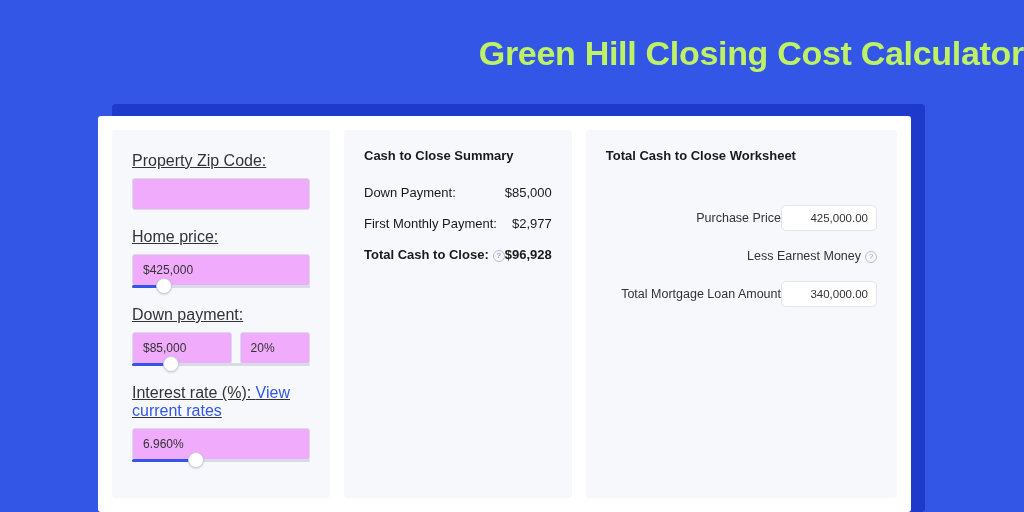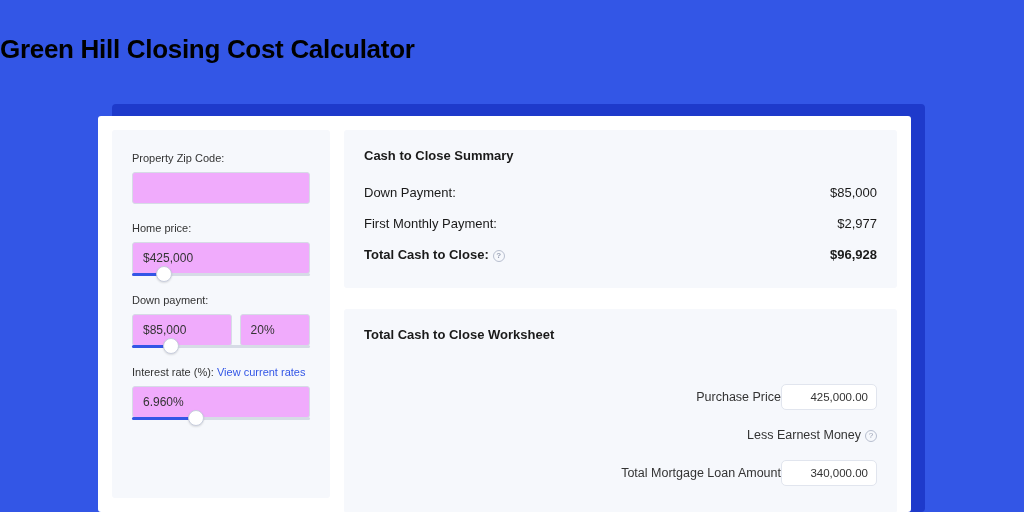--- a/index.html
+++ b/index.html
@@ -3,23 +3,23 @@
 <meta charset="utf-8">
 <style>
   * { box-sizing: border-box; margin: 0; padding: 0; }
   html, body { width: 1024px; height: 512px; overflow: hidden; }
   body {
     background: #3356e6;
     font-family: -apple-system, BlinkMacSystemFont, "Segoe UI", Arial, sans-serif;
     color: #1a1a1a;
   }
   .page-title {
-    text-align: left;
-    color: #000000;
-    font-size: 26px;
+    text-align: right;
+    color: #bef264;
+    font-size: 34px;
     font-weight: 700;
     padding: 34px 0 26px 0;
     letter-spacing: -0.3px;
   }
   .card-shadow {
     position: absolute;
     left: 112px;
     top: 104px;
     width: 813px;
     height: 408px;
@@ -43,33 +43,34 @@
     background: #f6f8fc;
     border-radius: 3px;
     padding: 22px 20px 20px 20px;
     font-size: 12px;
     color: #333;
     flex-shrink: 0;
   }
   .right-col {
     flex: 1;
     display: flex;
-    flex-direction: column;
-    gap: 21px;
+    flex-direction: row;
+    gap: 14px;
   }
   .panel {
     background: #f6f8fc;
     border-radius: 3px;
     padding: 18px 20px;
   }
   .field-label {
-    font-size: 11px;
+    font-size: 16px;
     color: #333;
     margin-bottom: 8px;
     display: block;
+    text-decoration: underline;
   }
   .text-input {
     width: 100%;
     height: 32px;
     border: 1px solid #d6dbe6;
     border-radius: 3px;
     background: #f0abfc;
     font-size: 12px;
     padding: 0 10px;
     color: #333;

